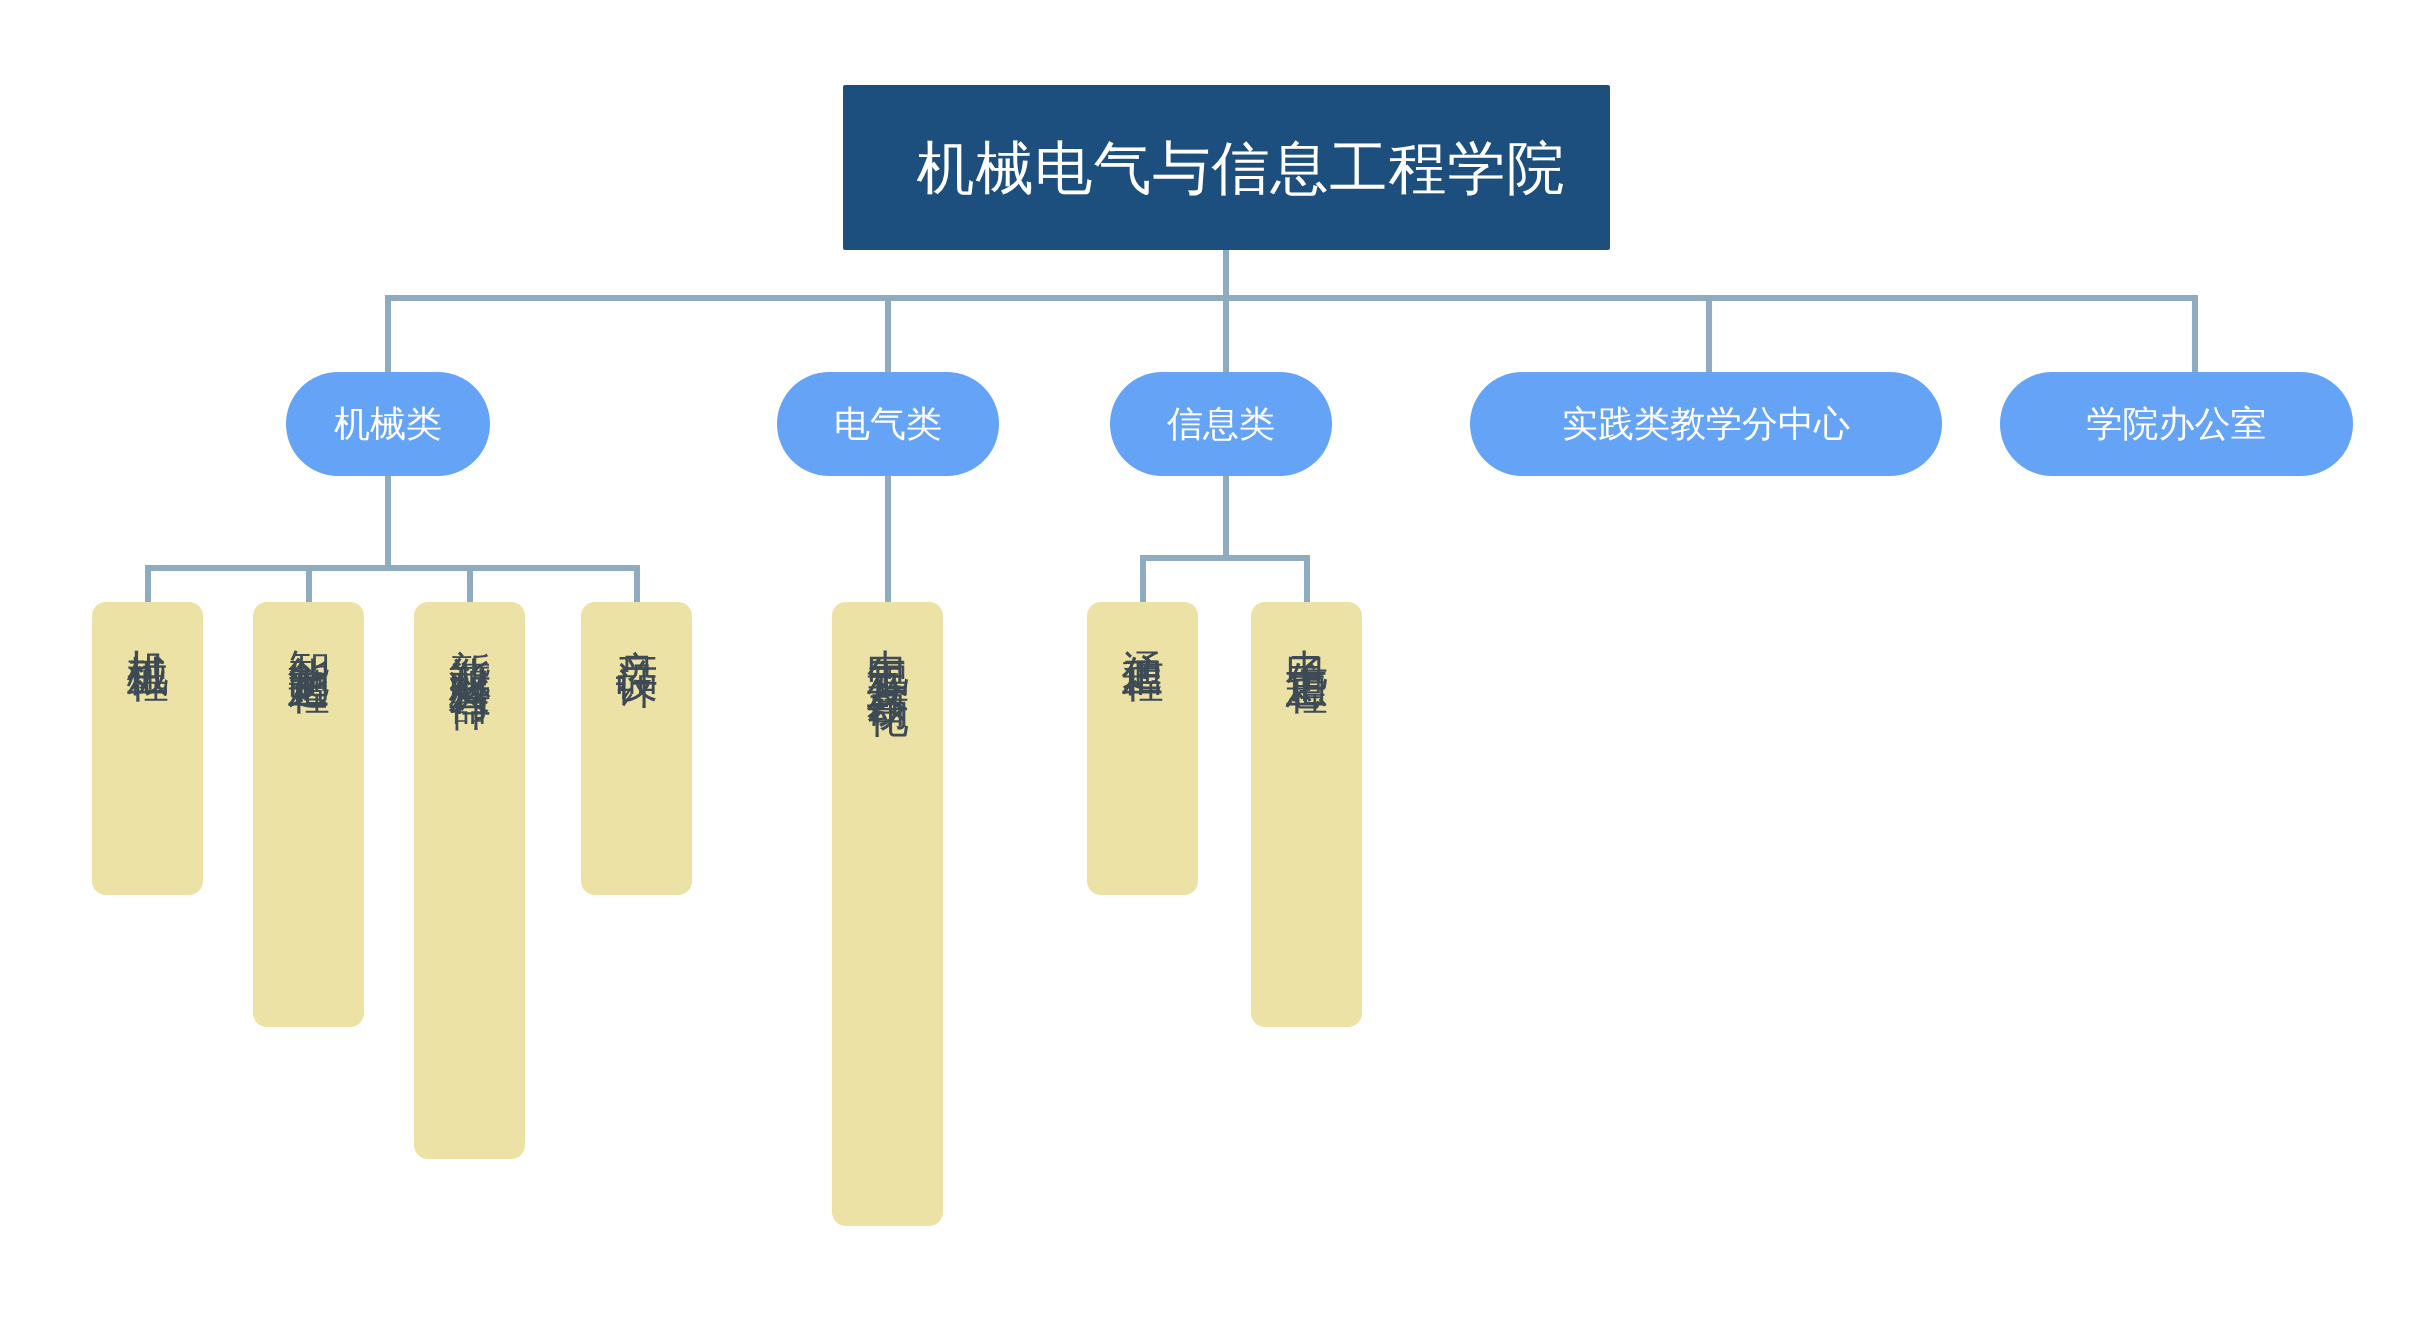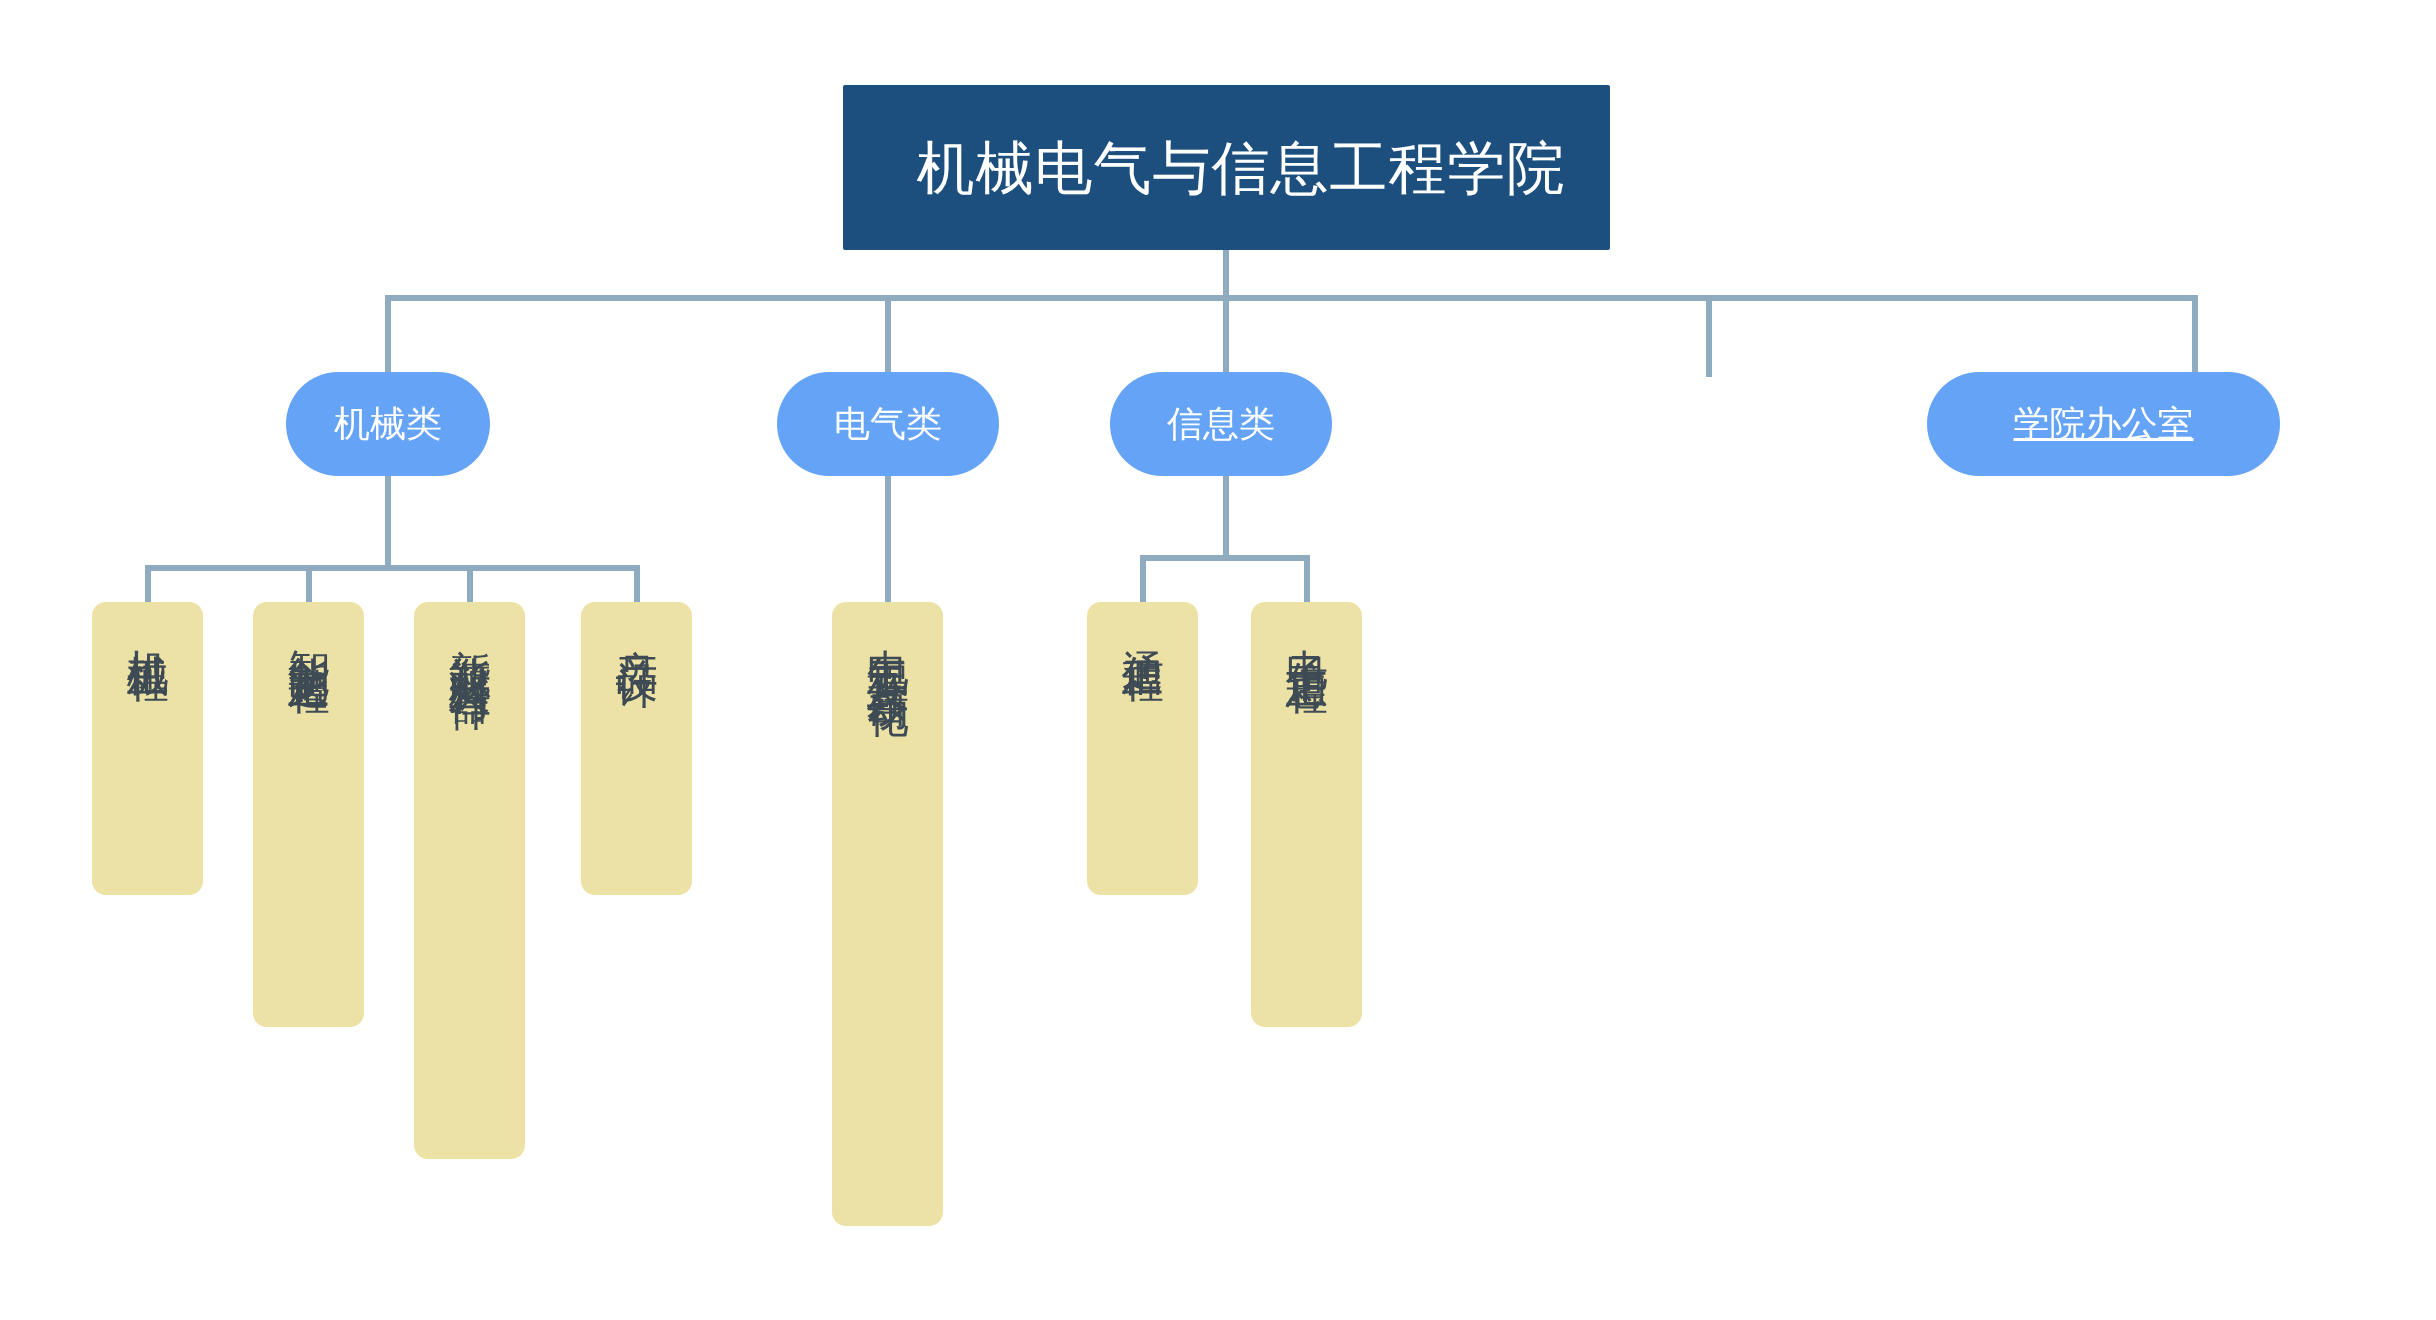--- a/index.html
+++ b/index.html
@@ -104,22 +104,25 @@
   </div>
 
   <div class="node-cat" style="left:777px; top:372px; width:222px; height:104px;">
     <span>电气类</span>
   </div>
 
   <div class="node-cat" style="left:1110px; top:372px; width:222px; height:104px;">
     <span>信息类</span>
   </div>
 
+  <div class="node-cat" style="left:1470px; top:372px; width:472px; height:104px;">
+    <span>实践类教学分中心</span>
+  </div>
 
-  <div class="node-cat" style="left:1927px; top:372px; width:353px; height:104px;text-decoration:underline;">
+  <div class="node-cat" style="left:2000px; top:372px; width:353px; height:104px;">
     <span>学院办公室</span>
   </div>
 
   <div class="conn conn-v" style="left:385px; top:476px; height:92px;"></div>
   <div class="conn conn-h" style="left:145px; top:565px; width:495px;"></div>
   <div class="conn conn-v" style="left:145px; top:565px; height:42px;"></div>
   <div class="conn conn-v" style="left:306px; top:565px; height:42px;"></div>
   <div class="conn conn-v" style="left:467px; top:565px; height:42px;"></div>
   <div class="conn conn-v" style="left:634px; top:565px; height:42px;"></div>
 

